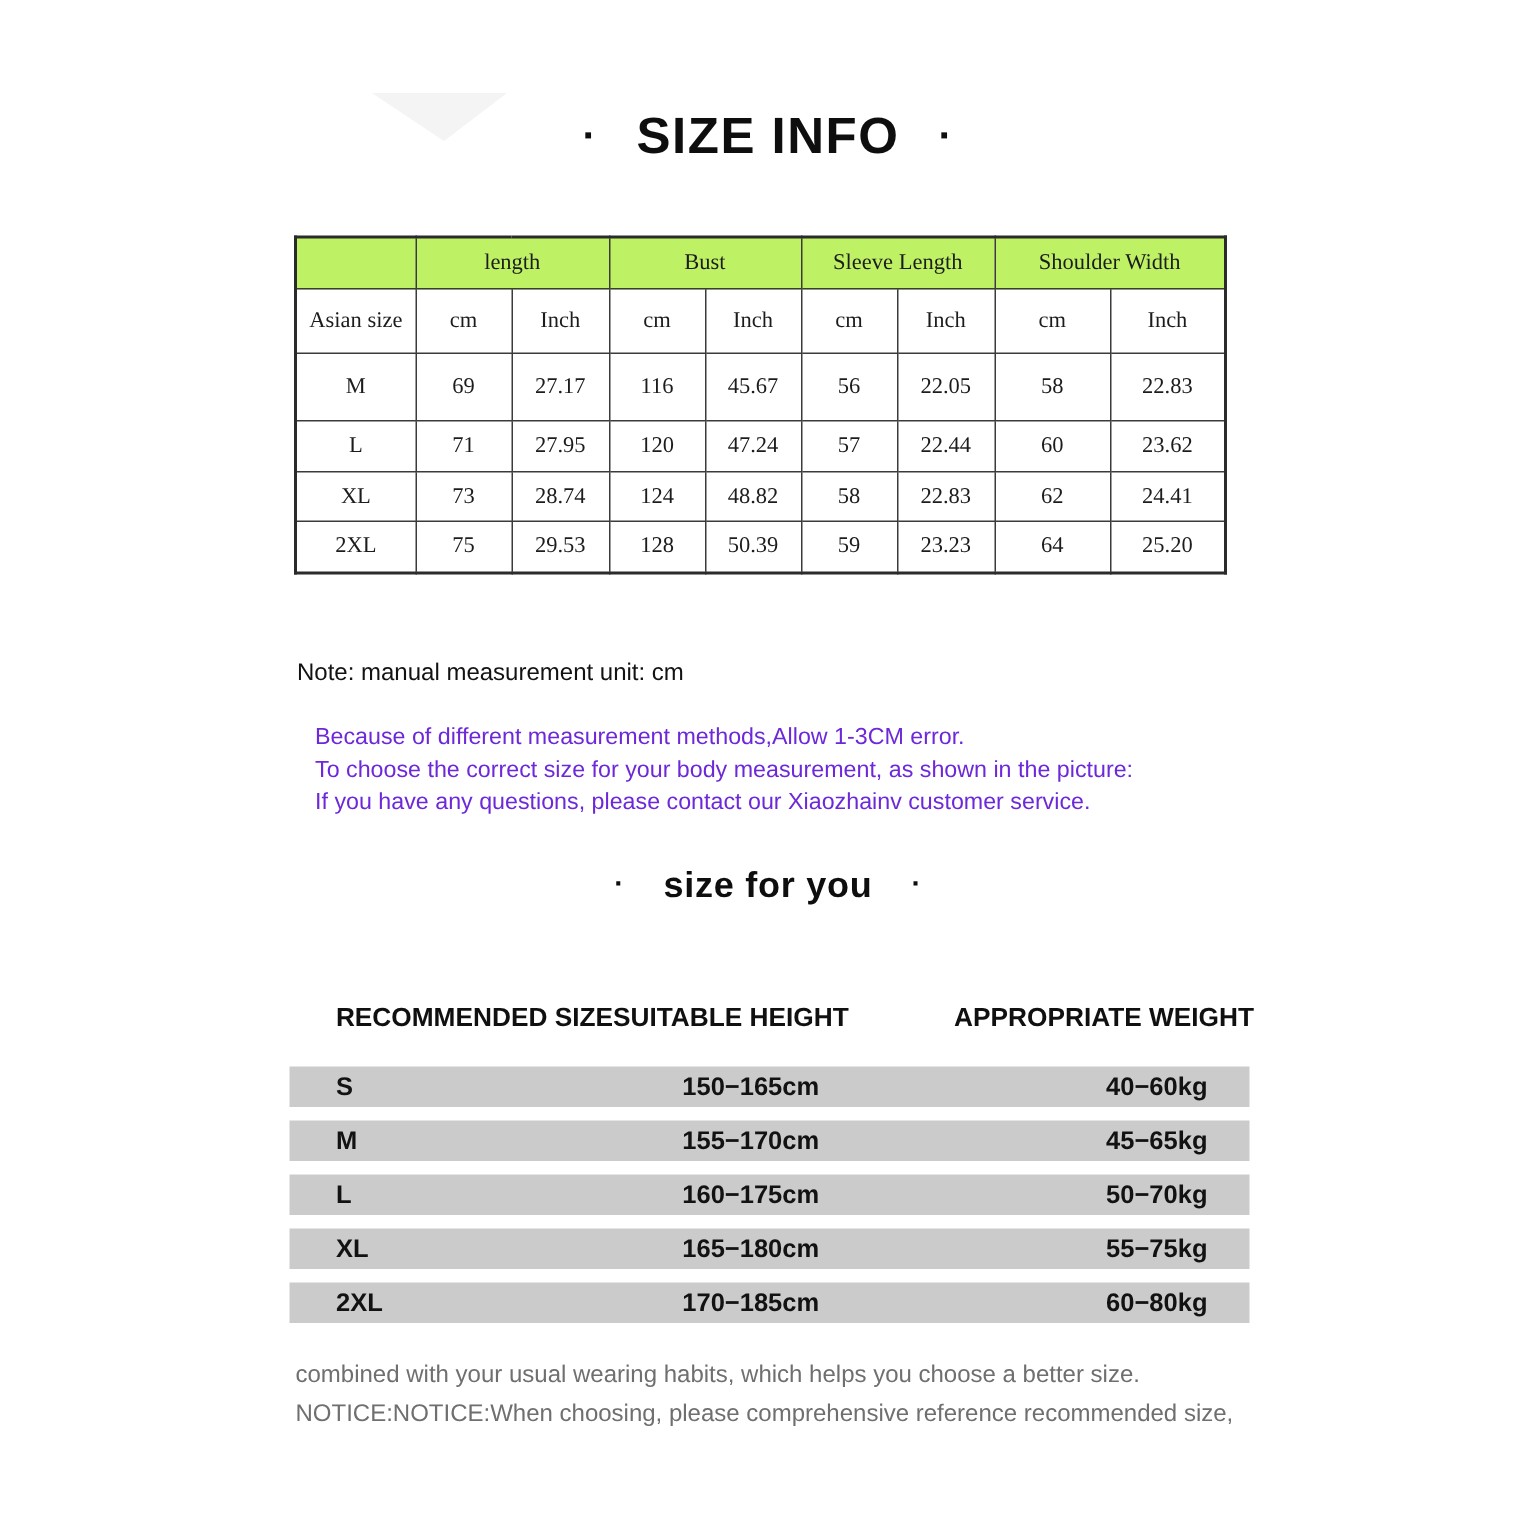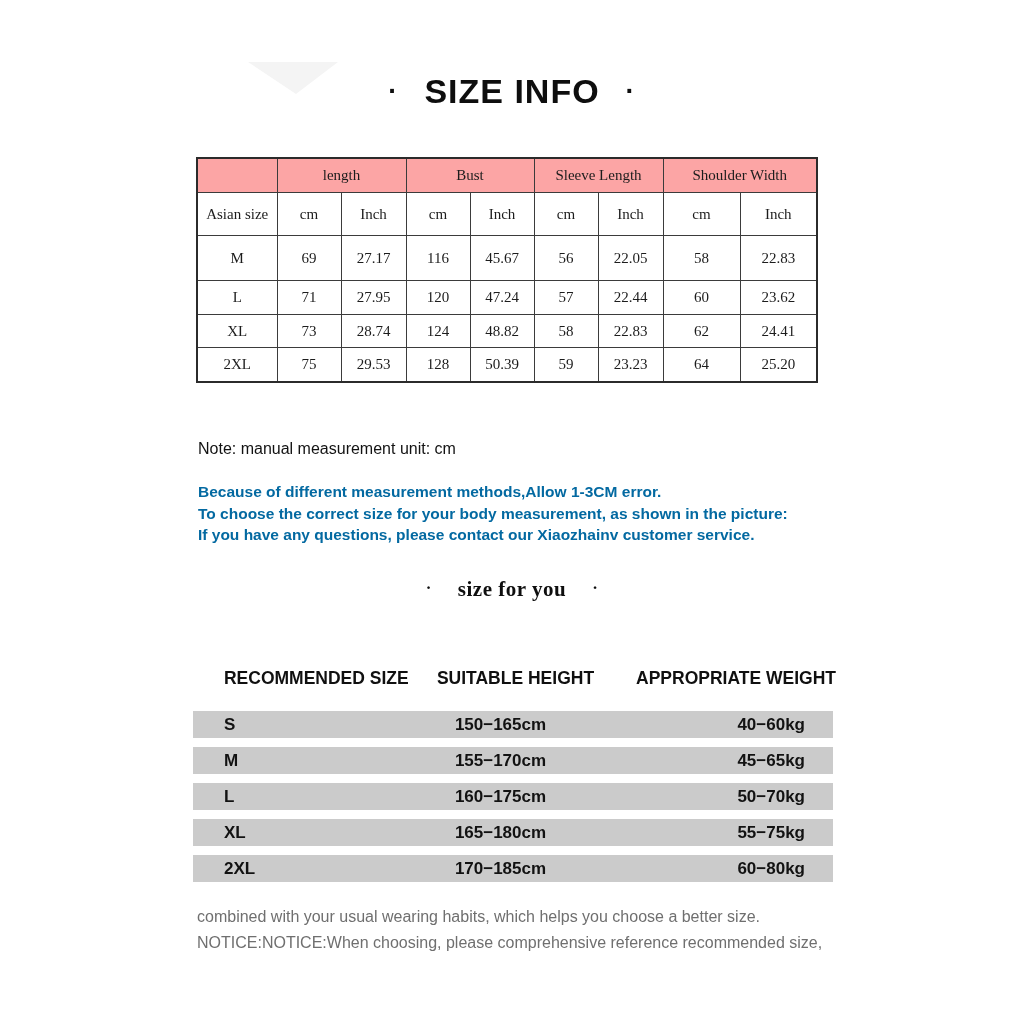--- a/index.html
+++ b/index.html
@@ -20,62 +20,62 @@
     border-top:32px solid #f4f4f4;
   }
 
   
   .big-title {
     position:absolute; left:0; width:100%;
     text-align:center; font-weight:bold; color:#0e0e0e;
     letter-spacing:1px;
   }
   .title-size-info { top:72px; font-size:34px; }
-  .title-size-for-you { top:577px; font-size:21px; letter-spacing:0.5px;font-family:Liberation Serif, serif; }
+  .title-size-for-you { top:577px; font-size:24px; letter-spacing:0.5px; }
   .big-title .dot { display:inline-block; margin:0 26px; transform:translateY(-3px); font-size:0.8em; }
 
   
   table.size-table {
     position:absolute; left:196px; top:157px;
     border-collapse:collapse;
     font-family:"Liberation Serif", serif;
     font-size:15px; color:#1c1c1c;
     border:2px solid #2b2b2b;
   }
   .size-table td {
     border:1px solid #3b3b3b;
     text-align:center; vertical-align:middle;
     padding:0 4px;
   }
-  .size-table .group-row td { height:33px; background:#fca5a5; }
+  .size-table .group-row td { height:33px; background:#bef264; }
   .size-table .unit-row td  { height:42px; }
   .size-table .row-0 td { height:44px; }
   .size-table .row-1 td { height:33px; }
   .size-table .row-2 td { height:32px; }
   .size-table .row-3 td { height:33px; }
 
   
   .unit-note {
     position:absolute; left:198px; top:440px;
     font-size:16px; color:#121212;
   }
   .notes-para {
-    position:absolute; left:198px; top:481px;
-    font-size:15.5px; line-height:21.5px; color:#0369a1;font-weight:bold;
+    position:absolute; left:210px; top:481px;
+    font-size:15.5px; line-height:21.5px; color:#6d28d9;
   }
   .notes-para div { margin:0; }
 
   
   .fit-header {
     position:absolute; left:195px; top:668px; width:641px;
     display:flex; align-items:center;
     font-weight:bold; font-size:17.5px; color:#101010;
   }
   .fit-header .fh-size   { flex:1; text-align:right; }
-  .fit-header .fh-height { flex:1; text-align:center; }
+  .fit-header .fh-height { flex:1; text-align:left; }
   .fit-header .fh-weight { flex:1; text-align:right; }
 
   .fit-rows { position:absolute; left:193px; top:711px; width:640px; }
   .fit-row {
     height:27px; margin-bottom:9px;
     background:#cbcbcb;
     display:flex; align-items:center;
     font-weight:bold; font-size:17px; color:#121212;
   }
   .fit-row .fr-size   { flex:0 0 160px; padding-left:31px; box-sizing:border-box; }

